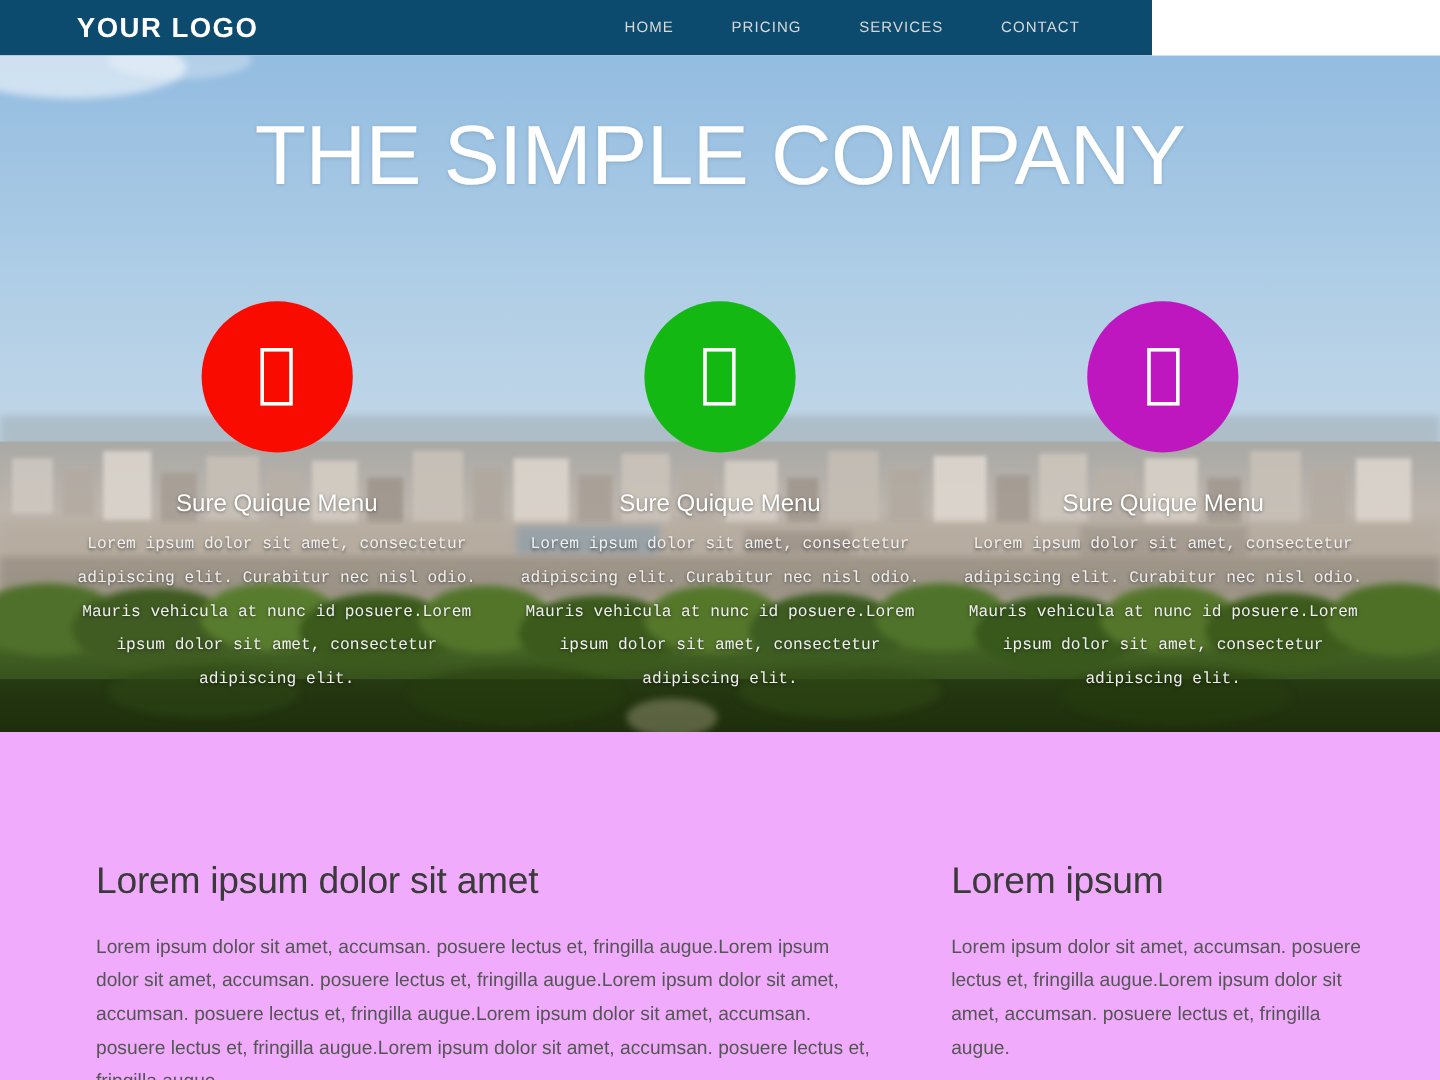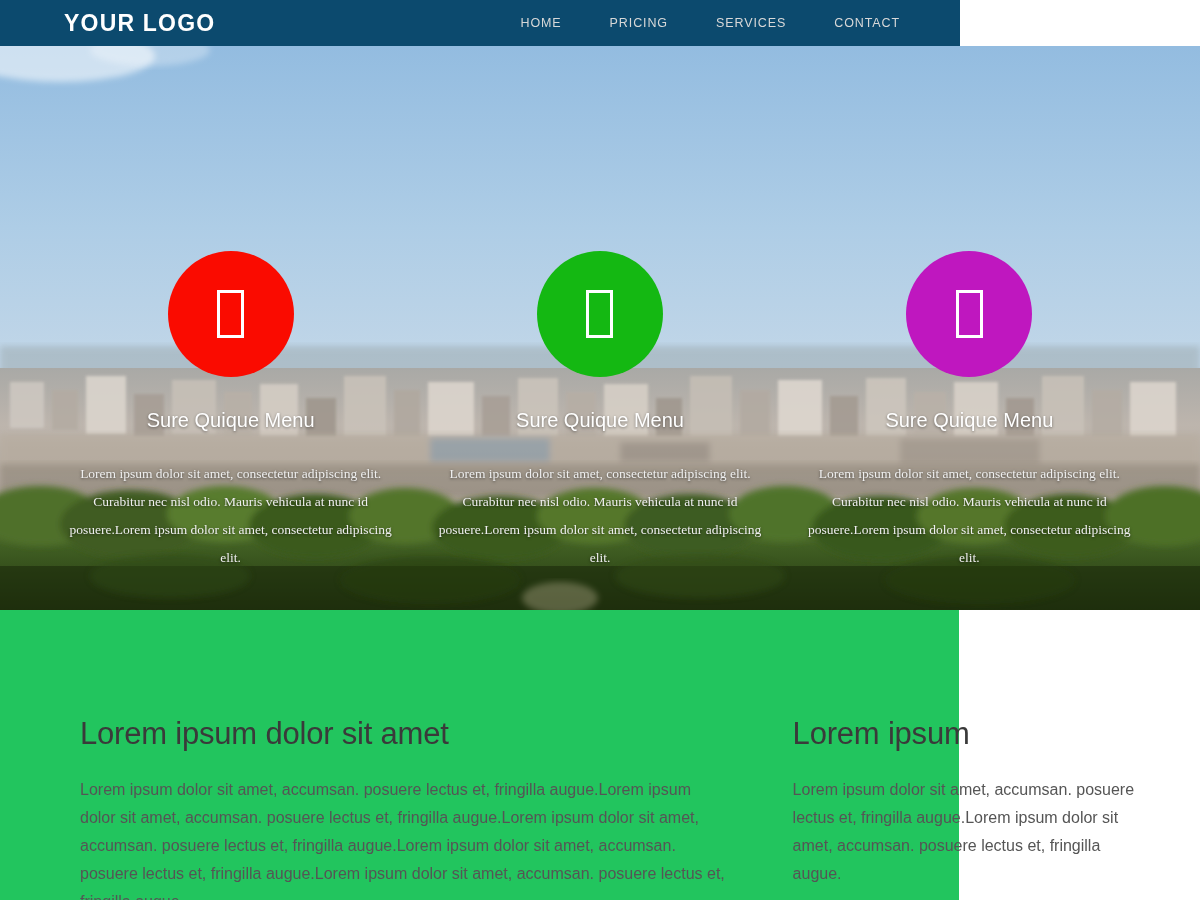--- a/index.html
+++ b/index.html
@@ -122,33 +122,33 @@
   .card-title{
     margin-top:31px;
     color:#ffffff;
     font-size:20px;
     font-weight:400;
     line-height:1.2;
     font-family:"Liberation Sans", sans-serif;
     text-shadow:0 1px 3px rgba(0,0,0,0.45);
   }
   .card-body{
-    margin-top:28px;
+    margin-top:9px;
     color:#efefef;
     font-size:13.5px;
     line-height:28px;
-    font-family:Liberation Serif, serif;
+    font-family:Liberation Mono, monospace;
     text-shadow:0 1px 3px rgba(0,0,0,0.55);
   }
 
   
   .content{
-    width:959px;
+    width:1200px;
     height:290px;
-    background:#22c55e;
+    background:#f0abfc;
     position:relative;
   }
   .content-inner{
     position:absolute;
     top:0;
     left:0;
     width:1200px;
     display:flex;
     padding:106px 64px 0 80px;
     gap:34px;
@@ -285,20 +285,21 @@
         <ellipse cx="700" cy="530" rx="85" ry="22" fill="#304b17"></ellipse>
         <ellipse cx="980" cy="534" rx="95" ry="24" fill="#253d10"></ellipse>
       </g>
 
       <ellipse cx="560" cy="552" rx="38" ry="16" fill="#c9bf9e" opacity="0.35" filter="url(#blur2)"></ellipse>
     </svg>
   </div>
 
   <div class="hero-inner">
 
+    <h1 class="hero-title">THE SIMPLE COMPANY</h1>
 
     <div class="cards">
 
       <div class="card">
         <div class="circle c1">
           <span class="tofu"></span>
         </div>
         <div class="card-title">Sure Quique Menu</div>
         <div class="card-body">Lorem ipsum dolor sit amet, consectetur adipiscing elit. Curabitur nec nisl odio. Mauris vehicula at nunc id posuere.Lorem ipsum dolor sit amet, consectetur adipiscing elit.</div>
       </div>

